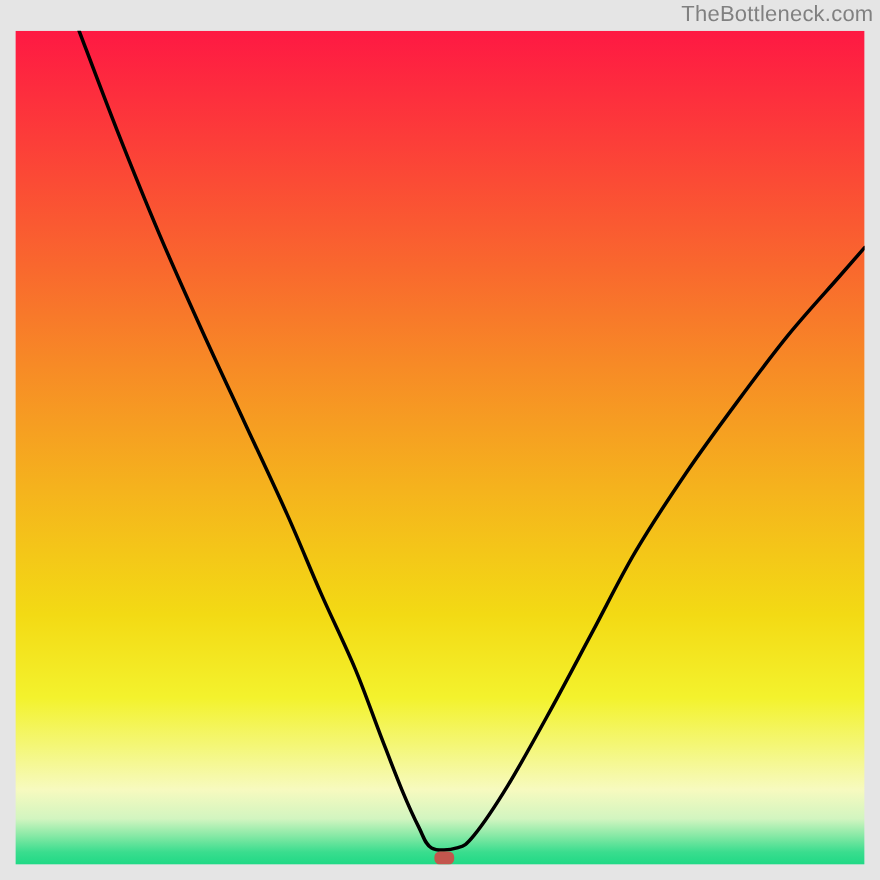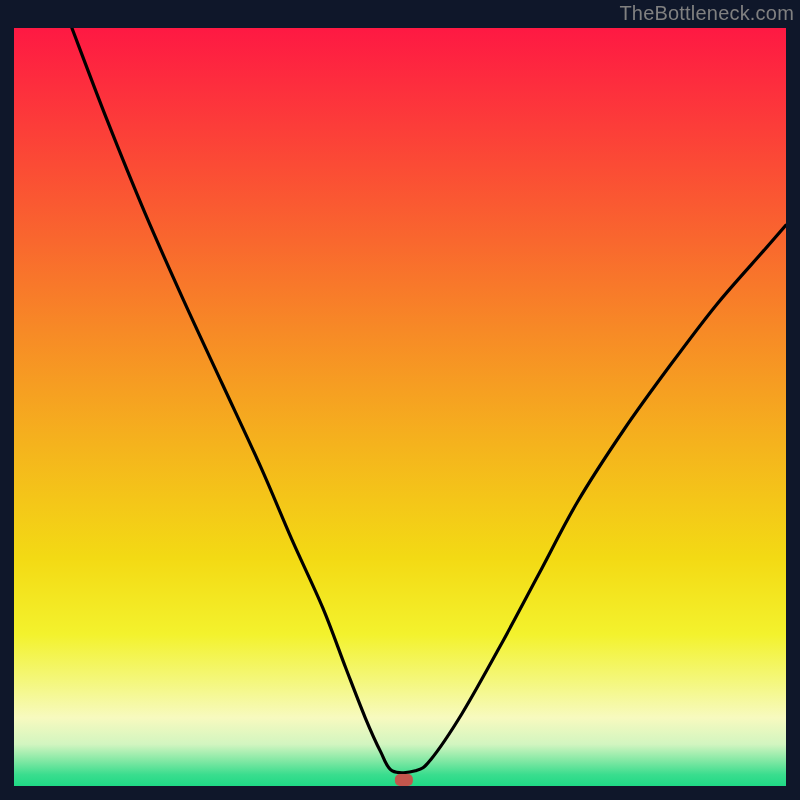--- a/index.html
+++ b/index.html
@@ -8,21 +8,21 @@
     width: 800px;
     height: 800px;
     overflow: hidden;
     background: #000;
     font-family: Arial, Helvetica, sans-serif;
   }
   .frame {
     position: relative;
     width: 800px;
     height: 800px;
-    background: #0f172a;
+    background: #e5e5e5;
   }
   .watermark {
     position: absolute;
     top: 2px;
     right: 6px;
     color: #808080;
     font-size: 20px;
     font-weight: 500;
     letter-spacing: 0.2px;
     z-index: 10;

